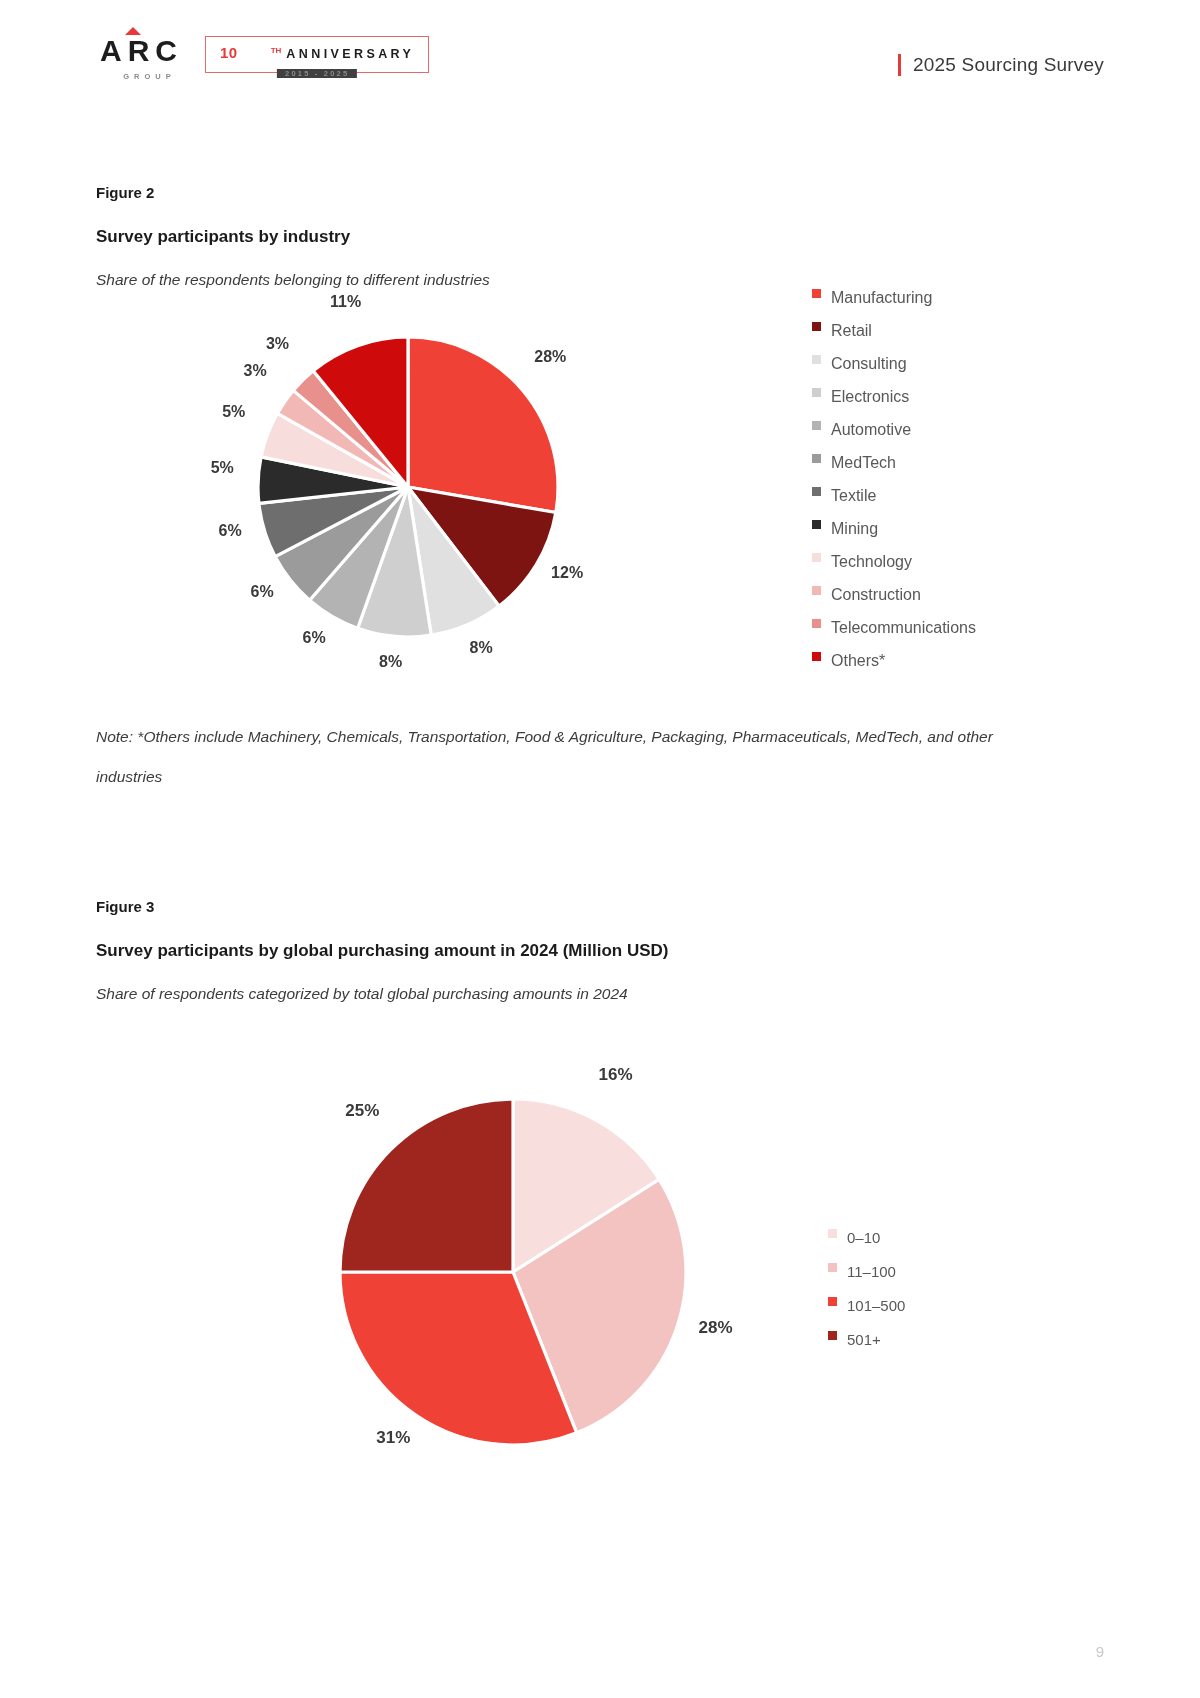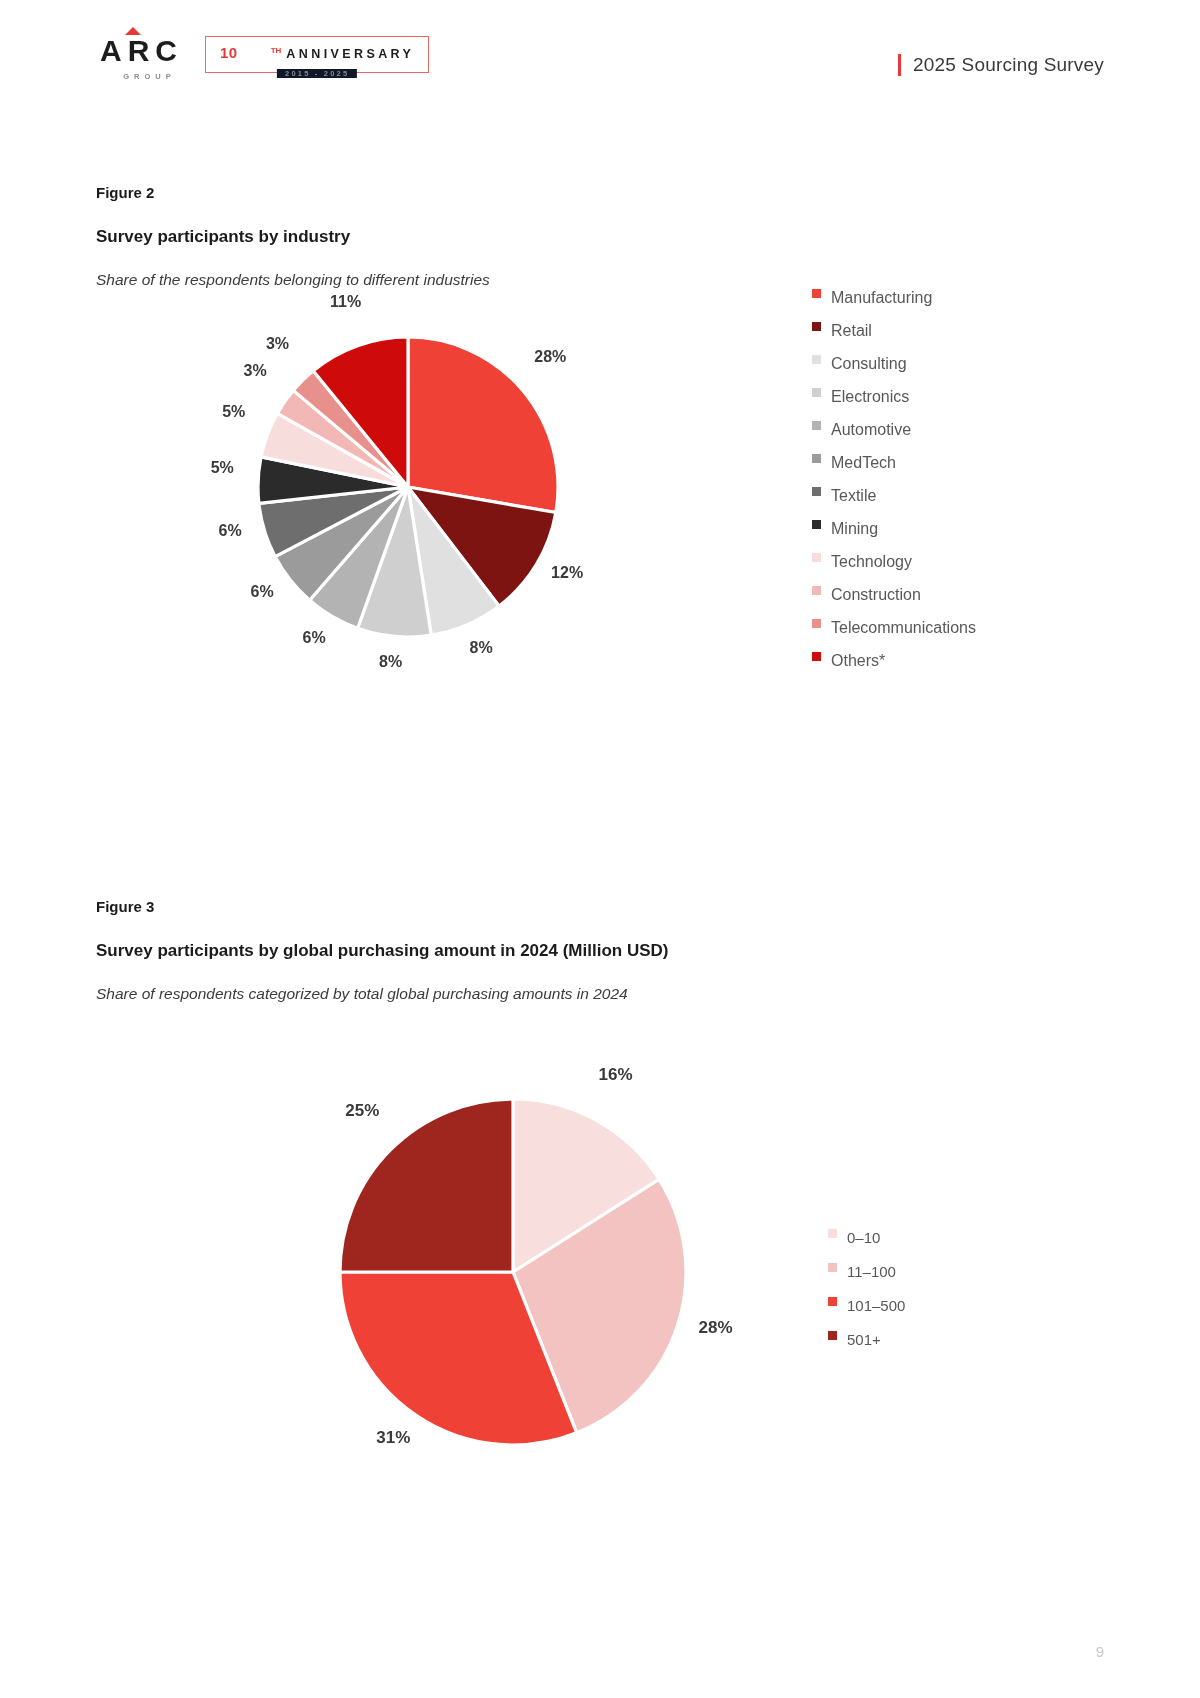--- a/index.html
+++ b/index.html
@@ -99,21 +99,21 @@
     font-size: 12.5px;
     font-weight: 700;
     letter-spacing: 3.4px;
     color: #1d1d1d;
   }
   .anniv-years {
     font-size: 7.5px;
     font-weight: 700;
     letter-spacing: 2.2px;
     color: #8b8b8b;
-    background: #0f172a;
+    background: #404040;
     padding: 0 8px;
     position: absolute;
     bottom: -5px;
     left: 50%;
     transform: translateX(-50%);
   }
   .anniv-bottomline {
     position: absolute;
     left: 0;
     right: 0;
@@ -333,20 +333,21 @@
         <div class="pie-label" style="left: 166.065px; top: 303.322px; transform: translate(-50%, -50%);">6%</div>
         <div class="pie-label" style="left: 134.062px; top: 242.166px; transform: translate(-50%, -50%);">6%</div>
         <div class="pie-label" style="left: 126.202px; top: 179.325px; transform: translate(-50%, -50%);">5%</div>
         <div class="pie-label" style="left: 137.773px; top: 122.876px; transform: translate(-50%, -50%);">5%</div>
         <div class="pie-label" style="left: 159.178px; top: 81.974px; transform: translate(-50%, -50%);">3%</div>
         <div class="pie-label" style="left: 181.505px; top: 55.4594px; transform: translate(-50%, -50%);">3%</div>
         <div class="pie-label" style="left: 249.594px; top: 12.7816px; transform: translate(-50%, -50%);">11%</div>
       </div>
   </div>
 
+  <p class="fig-note" style="margin-top:8px; width:900px;">Note: *Others include Machinery, Chemicals, Transportation, Food &amp; Agriculture, Packaging, Pharmaceuticals, MedTech, and other industries</p>
 </div>
 
 <div class="figure" style="top:882px;">
   <p class="fig-label">Figure 3</p>
   <p class="fig-title">Survey participants by global purchasing amount in 2024 (Million USD)</p>
   <p class="fig-subtitle">Share of respondents categorized by total global purchasing amounts in 2024</p>
 
   <div class="chart-area" style="height:440px;">
     <div class="pie-wrap" id="pie3-wrap" style="left:244px; top:96px; width:346px; height:346px;">
       <svg id="pie3" viewBox="0 0 346 346" width="346" height="346">

